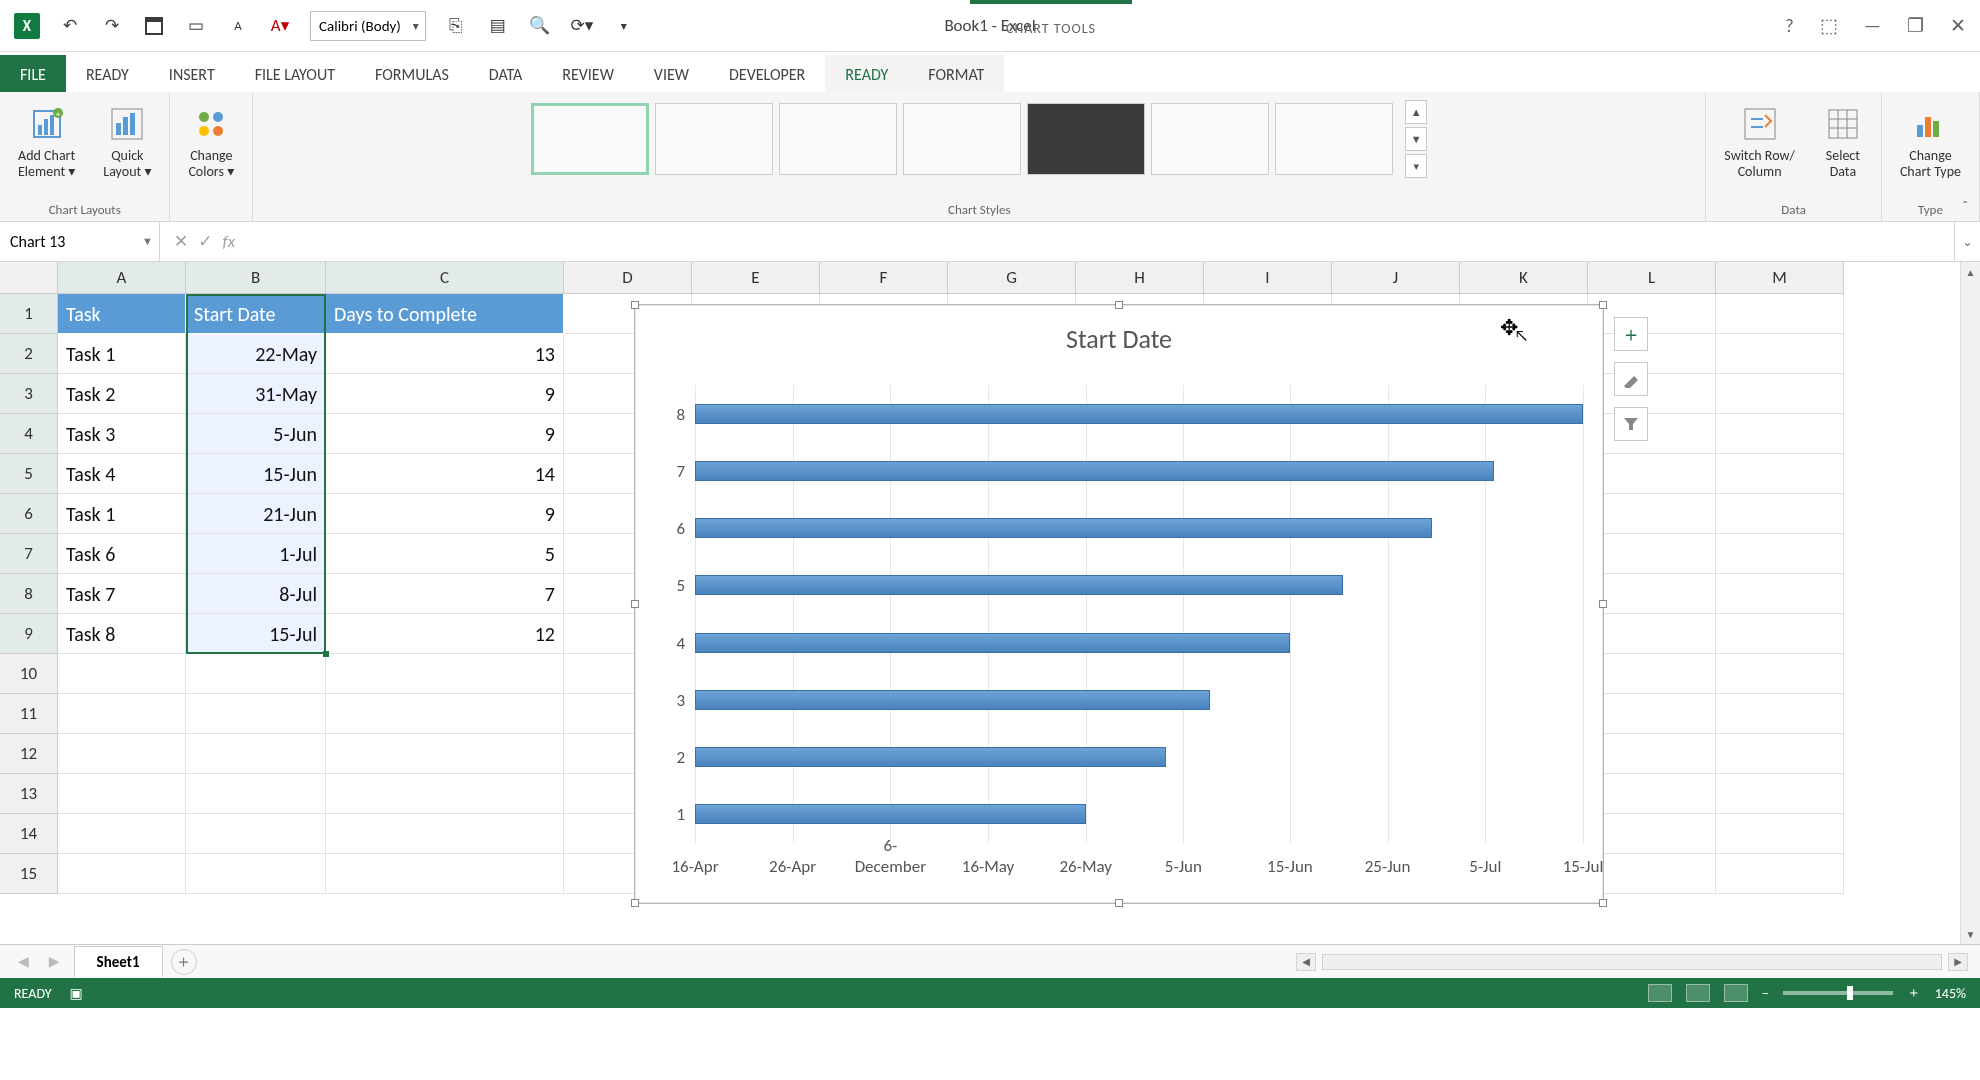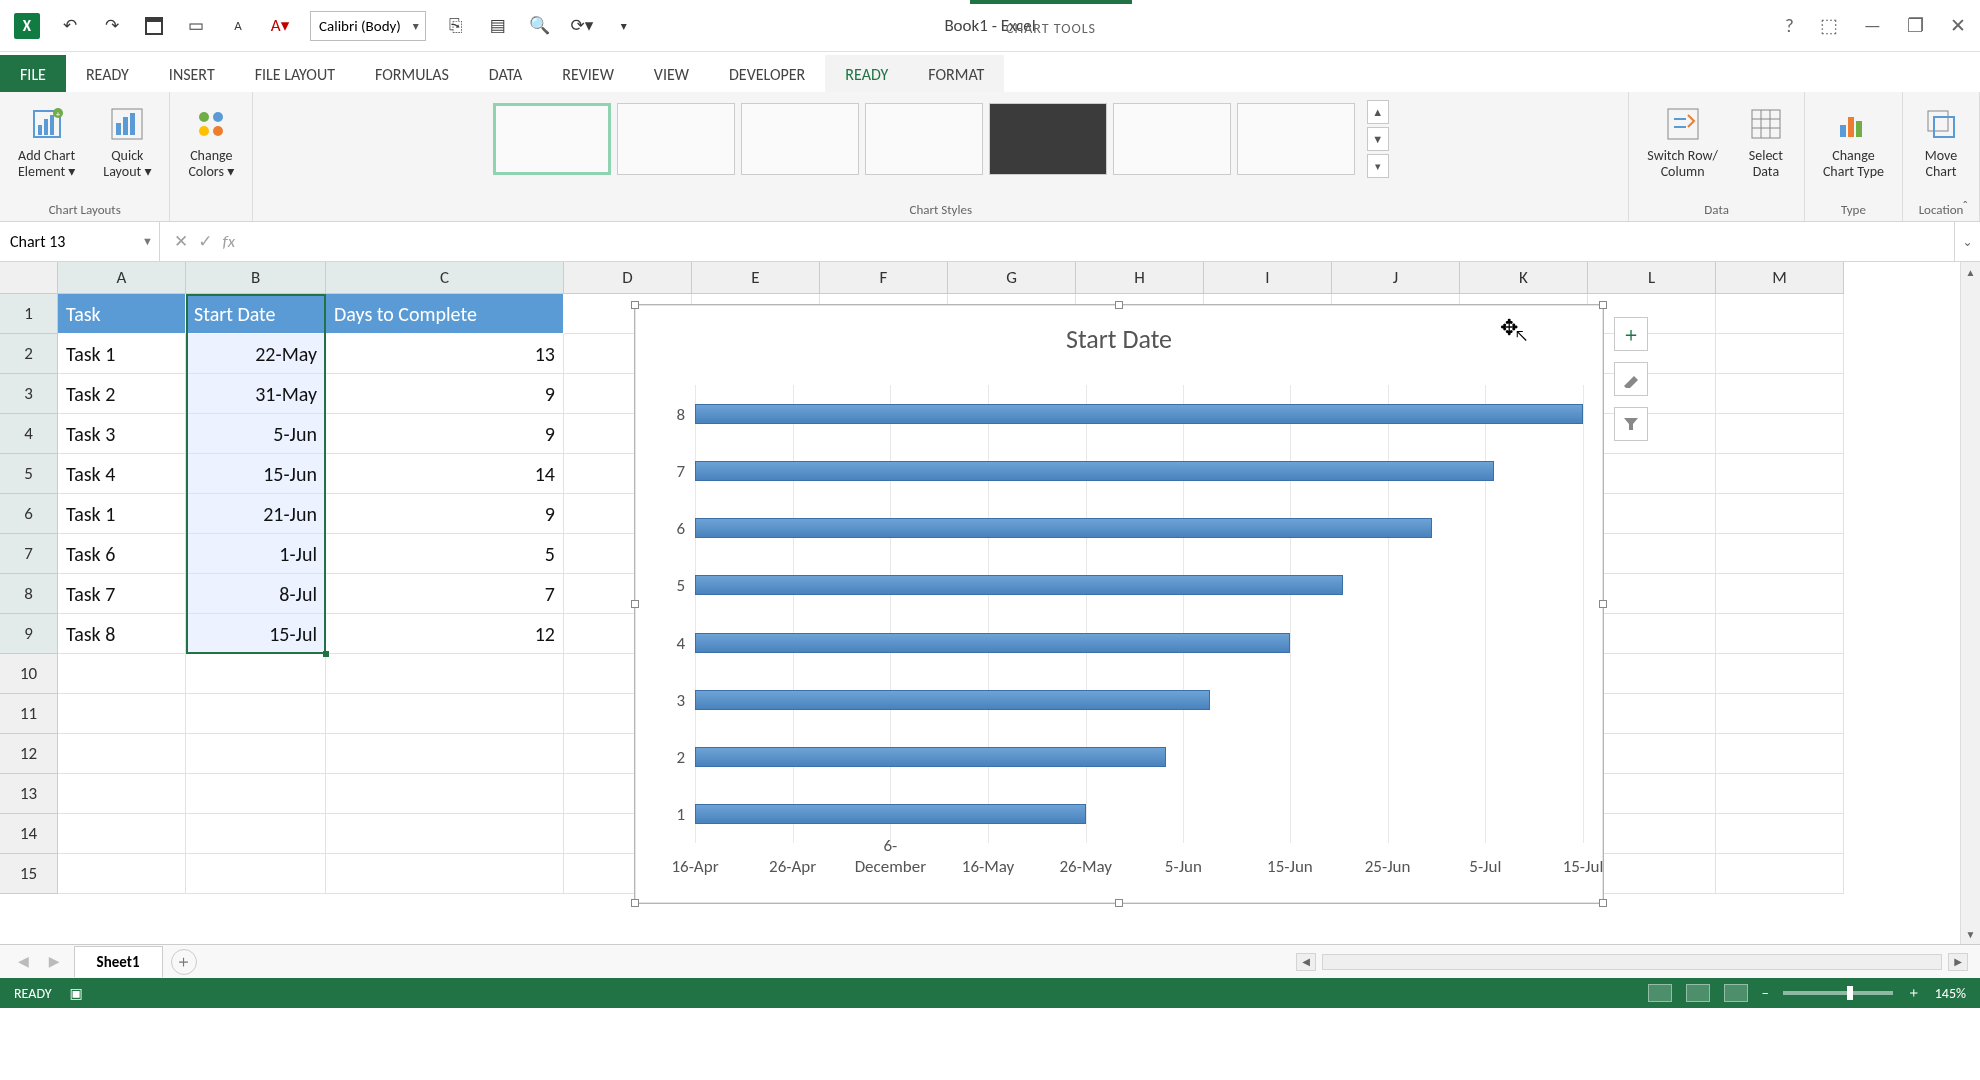--- a/index.html
+++ b/index.html
@@ -252,33 +252,20 @@
             <rect x="12" y="10" width="6" height="20" fill="#ed7d31"></rect>
             <rect x="20" y="14" width="6" height="16" fill="#70ad47"></rect>
           </svg>
         </div>
       <span style="white-space:pre;">Change
 Chart Type</span>
     </div>
     <div class="group-label">Type</div>
   </div>
 
-  <div class="group">
-    <div class="big-btn">
-      <div class="ico-box">
-          <svg width="34" height="34">
-            <rect x="4" y="4" width="20" height="20" fill="none" stroke="#888"></rect>
-            <rect x="10" y="10" width="20" height="20" fill="none" stroke="#5b9bd5" stroke-width="2"></rect>
-          </svg>
-        </div>
-      <span style="white-space:pre;">Move
-Chart</span>
-    </div>
-    <div class="group-label">Location</div>
-  </div>
 
   <span class="collapse-caret">ˆ</span>
 </div>
 
 <div class="formula-row">
   <div class="name-box">
     <span>Chart 13</span>
       <span class="dd">▼</span>
   </div>
   <div class="formula-btns">

